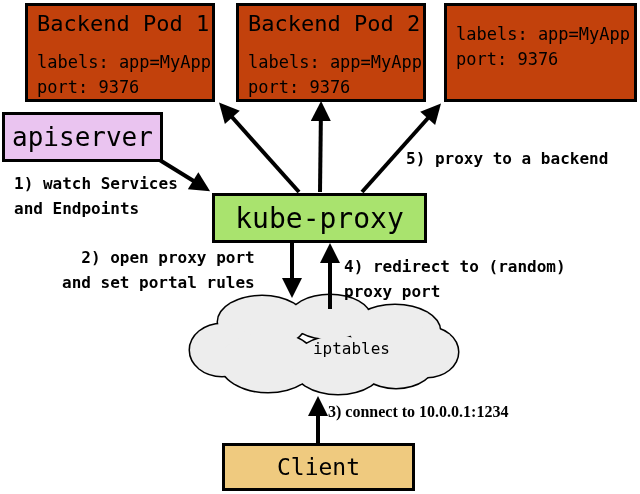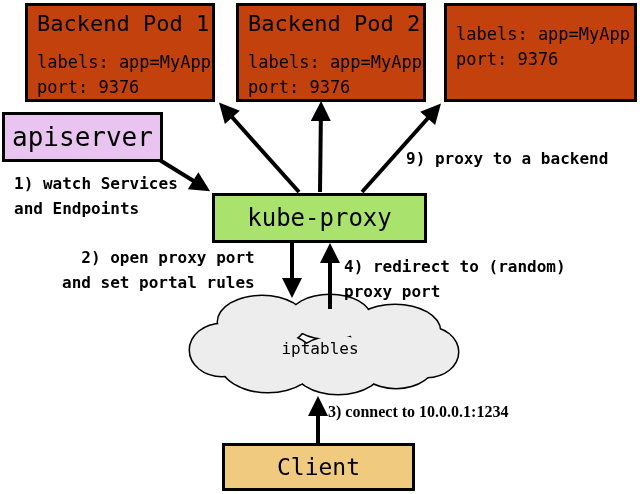--- a/index.html
+++ b/index.html
@@ -8,36 +8,36 @@
     font-family:"DejaVu Sans Mono", monospace;color:#000;
   }
   #wires{position:absolute;left:0;top:0;width:640px;height:494px;}
   .node{position:absolute;box-sizing:border-box;border:3px solid #000;}
   .pod{background:#c2410c;padding:4px 9px;}
   .pod-title{font-size:22px;line-height:28px;white-space:nowrap;}
   .pod-line{font-size:17px;line-height:25px;white-space:nowrap;}
   .pod-body{margin-top:12px;}
   .centered{display:flex;align-items:center;justify-content:center;}
   #apiserver{left:2px;top:112px;width:161px;height:50px;background:#EAC4F0;font-size:26px;}
-  #kubeproxy{left:212px;top:193px;width:215px;height:50px;background:#A9E36E;font-size:24px;}
+  #kubeproxy{left:212px;top:193px;width:215px;height:50px;background:#A9E36E;font-size:28px;}
   #client{left:222px;top:443px;width:193px;height:48px;background:#EFCA7F;font-size:23px;}
   #pod1{left:25px;top:3px;width:190px;height:99px;}
   #pod2{left:236px;top:3px;width:190px;height:99px;}
   #pod3{left:444px;top:3px;width:193px;height:99px;}
   .step{
     position:absolute;font-weight:bold;font-size:16px;line-height:25px;
     white-space:pre-line;
   }
   #step1{left:14px;top:171px;}
   #step2{left:62px;top:245px;text-align:right;}
   #step3{left:328px;top:399px;font-family:Liberation Serif, serif;}
   #step4{left:344px;top:254px;}
   #step5{left:406px;top:146px;}
   #iptables-label{
-    position:absolute;left:250px;top:337px;width:140px;text-align:center;
+    position:absolute;left:250px;top:337px;width:140px;text-align:right;
     font-size:16px;line-height:24px;
   }
 </style>
 </head>
 <body>
 
 <div id="canvas">
 
   <svg id="wires" viewBox="0 0 640 494" xmlns="http://www.w3.org/2000/svg">
     <defs>
@@ -113,15 +113,15 @@
 
   <div id="iptables-label">iptables</div>
 
   <div class="step" id="step1">1) watch Services
 and Endpoints</div>
   <div class="step" id="step2">2) open proxy port
 and set portal rules</div>
   <div class="step" id="step3">3) connect to 10.0.0.1:1234</div>
   <div class="step" id="step4">4) redirect to (random)
 proxy port</div>
-  <div class="step" id="step5">9) proxy to a backend</div>
+  <div class="step" id="step5">5) proxy to a backend</div>
 
 </div>
 
 </body></html>

